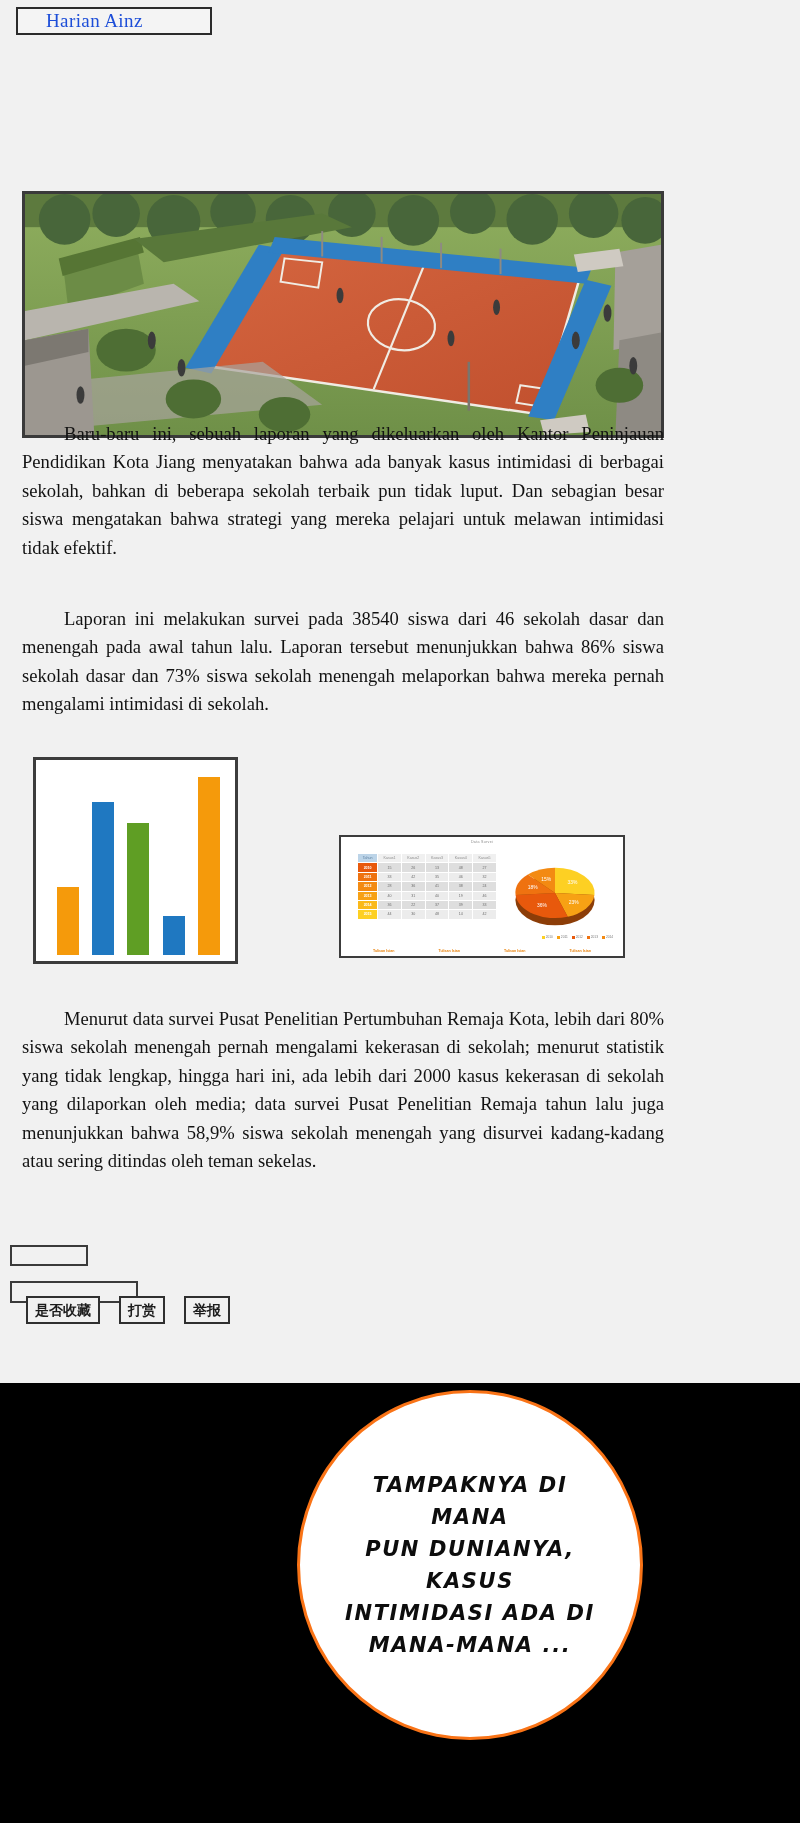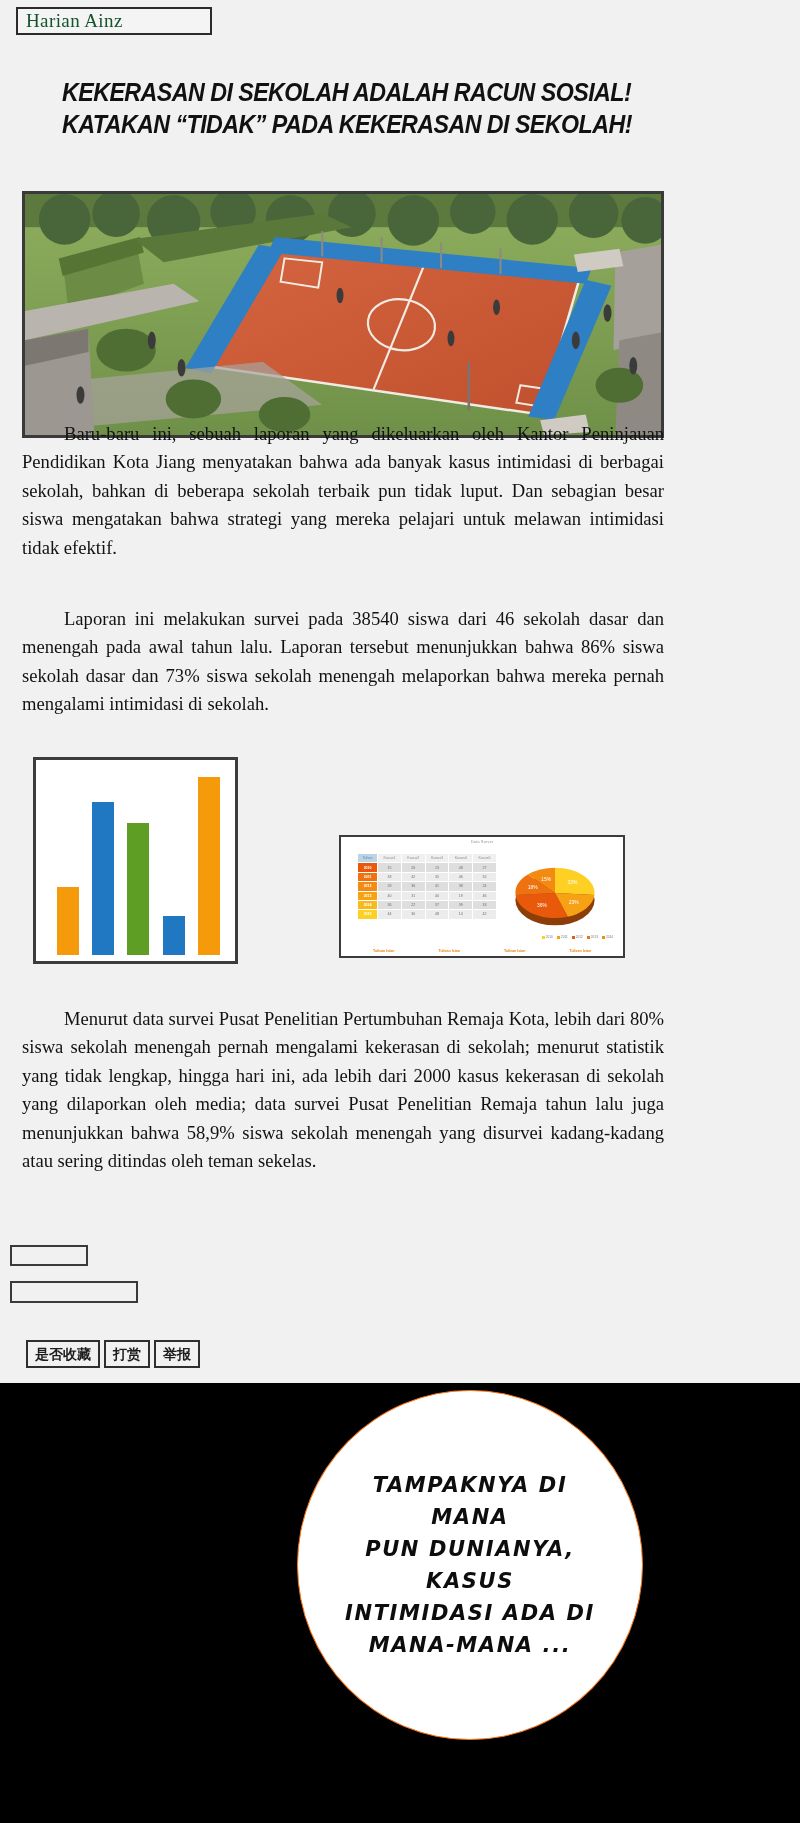--- a/index.html
+++ b/index.html
@@ -23,22 +23,23 @@
     left:16px; top:7px;
     width:196px; height:28px;
     border:2px solid #2b2b2b;
     background:#f4f4f4;
     display:flex; align-items:center;
     padding-left:8px;
   }
   .masthead-text {
     font-family:"Liberation Serif", serif;
     font-size:19px;
-    color:#14532d;
+    color:#1d4ed8;
     letter-spacing:.4px;
+    margin-left:20px;
   }
 
   
   .headline {
     position:absolute;
     left:62px; top:76px;
     width:680px;
   }
   .headline-line {
     font-family:"Liberation Sans", sans-serif;
@@ -173,22 +174,22 @@
     position:absolute;
     border:2.5px solid #3a3a3a;
     background:#f1f1f1;
   }
   #ph1 { left:10px; top:1245px; width:78px; height:21px; }
   #ph2 { left:10px; top:1281px; width:128px; height:22px; }
 
   
   .actions {
     position:absolute;
-    left:26px; top:1340px;
-    display:flex; gap:4px;
+    left:26px; top:1296px;
+    display:flex; gap:19px;
   }
   .action-btn {
     border:2.5px solid #2f2f2f;
     background:#f1f1f1;
     padding:4px 7px;
     font-family:"DejaVu Sans", sans-serif;
     font-size:14px;
     font-weight:bold;
     color:#1c1c1c;
     letter-spacing:0px;
@@ -202,21 +203,21 @@
     width:800px; height:440px;
     background:#000000;
   }
 
   
   .balloon {
     position:absolute;
     left:297px; top:1390px;
     width:346px; height:350px;
     background:#ffffff;
-    border:1px solid #f97316;
+    border:3px solid #f97316;
     border-radius:50% / 50%;
     display:flex;
     align-items:center;
     justify-content:center;
     z-index:5;
   }
   .balloon-text {
     font-family:"DejaVu Sans", sans-serif;
     font-style:italic;
     font-size:21px;
@@ -231,24 +232,20 @@
 </style>
 </head>
 <body>
 
 <div class="page">
 
   <div class="masthead">
     <span class="masthead-text">Harian Ainz</span>
   </div>
 
-  <div class="headline">
-    <div class="headline-line">KEKERASAN DI SEKOLAH ADALAH RACUN SOSIAL!</div>
-    <div class="headline-line">KATAKAN “TIDAK” PADA KEKERASAN DI SEKOLAH!</div>
-  </div>
 
   <div class="hero">
     <svg viewBox="0 0 642 247" preserveAspectRatio="none">
       <defs>
         <linearGradient id="grass" x1="0" y1="0" x2="0" y2="1">
           <stop offset="0%" stop-color="#8fae5e"></stop>
           <stop offset="100%" stop-color="#6f9048"></stop>
         </linearGradient>
         <linearGradient id="court" x1="0" y1="0" x2="1" y2="1">
           <stop offset="0%" stop-color="#d4653f"></stop>

